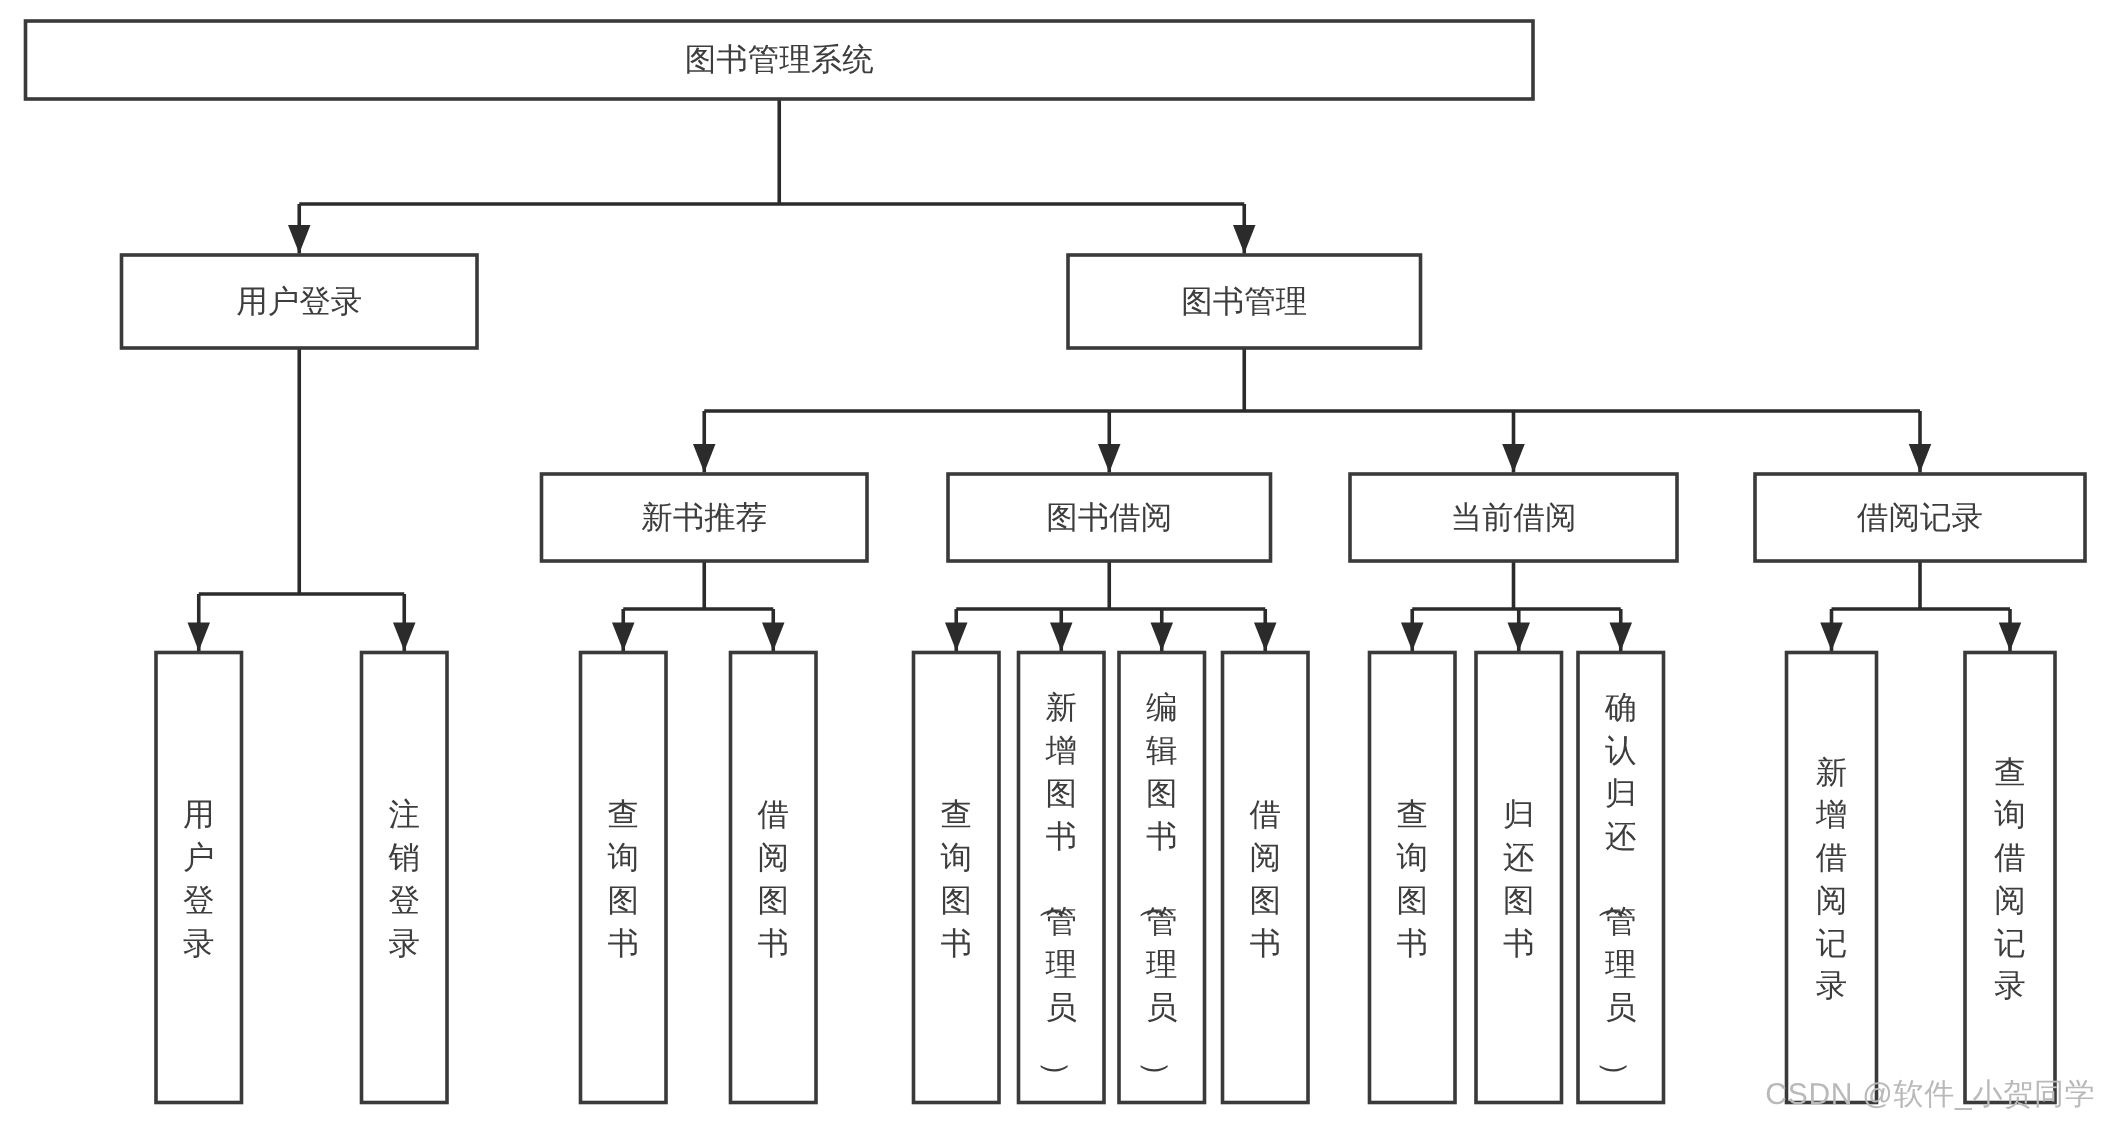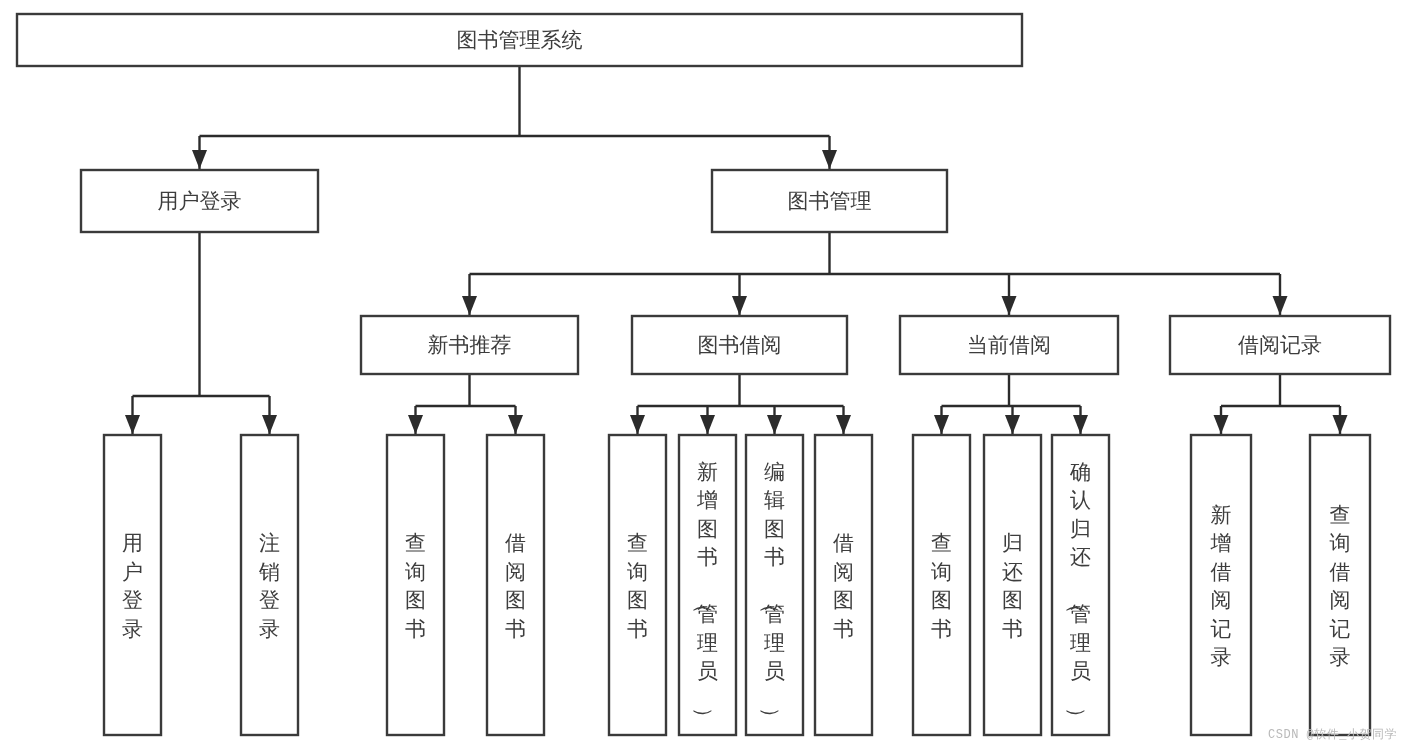--- a/index.html
+++ b/index.html
@@ -46,22 +46,22 @@
     fill: none;
   }
   .arrow-head {
     fill: #2b2b2b;
     stroke: none;
   }
   .watermark-text {
     position: absolute;
     right: 8px;
     bottom: 4px;
-    font-family: Liberation Mono, monospace;
-    font-size: 12px;
+    font-family: Liberation Sans, sans-serif;
+    font-size: 20px;
     color: #b9b9b9;
     white-space: nowrap;
     letter-spacing: 0.5px;
     margin-top: 31px;
   }
 </style>
 </head>
 <body>
 
 <div id="diagram-root">

